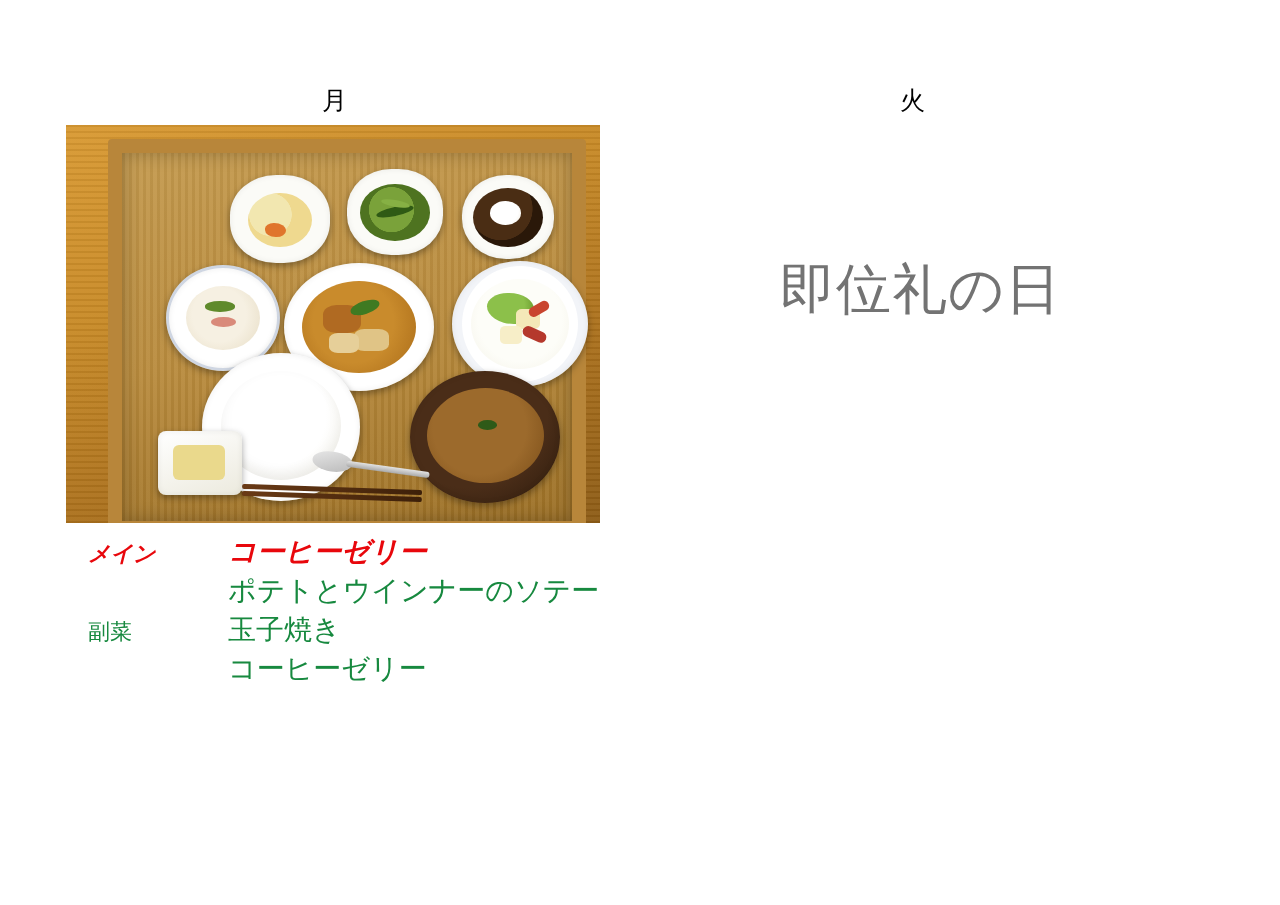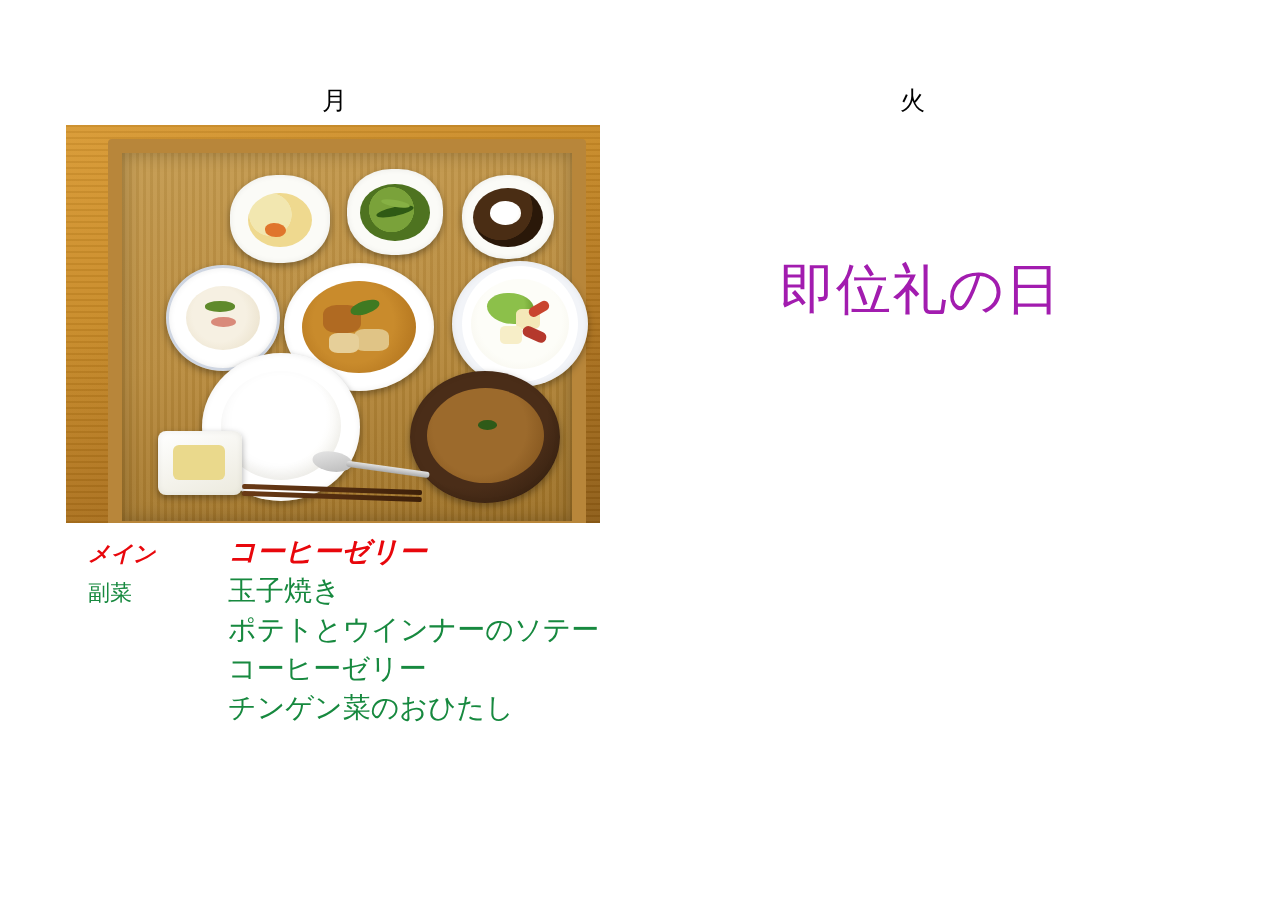--- a/index.html
+++ b/index.html
@@ -187,21 +187,21 @@
   .c-main { color: #e8070c; font-style: italic; font-weight: 700; }
   .c-side { color: #17893f; }
   .c-dessert { color: #c01536; }
 
   
   #holiday-note {
     position: absolute;
     left: 780px;
     top: 262px;
     font-size: 55px;
-    color: #a21caf;
+    color: #737373;
     font-family: "DejaVu Sans", sans-serif;
     letter-spacing: 1px;
     line-height: 1;
   }
 </style>
 </head>
 <body>
 
 <div class="day-header" id="day-mon">月</div>
 <div class="day-header" id="day-tue">火</div>
@@ -281,30 +281,26 @@
 
   </div>
 </div>
 
 <div class="menu">
   <div class="menu-row">
     <div class="menu-label c-main">メイン</div>
     <div class="menu-value c-main">コーヒーゼリー</div>
   </div>
   <div class="menu-row">
+    <div class="menu-label"></div>
+    <div class="menu-value c-side">ポテトとウインナーのソテー</div>
+  </div>
+  <div class="menu-row">
     <div class="menu-label c-side">副菜</div>
     <div class="menu-value c-side">玉子焼き</div>
-  </div>
-  <div class="menu-row">
-    <div class="menu-label"></div>
-    <div class="menu-value c-side">ポテトとウインナーのソテー</div>
   </div>
   <div class="menu-row">
     <div class="menu-label"></div>
     <div class="menu-value c-side">コーヒーゼリー</div>
   </div>
-  <div class="menu-row">
-    <div class="menu-label"></div>
-    <div class="menu-value c-side">チンゲン菜のおひたし</div>
-  </div>
 </div>
 
 <div id="holiday-note">即位礼の日</div>
 
 </body></html>

